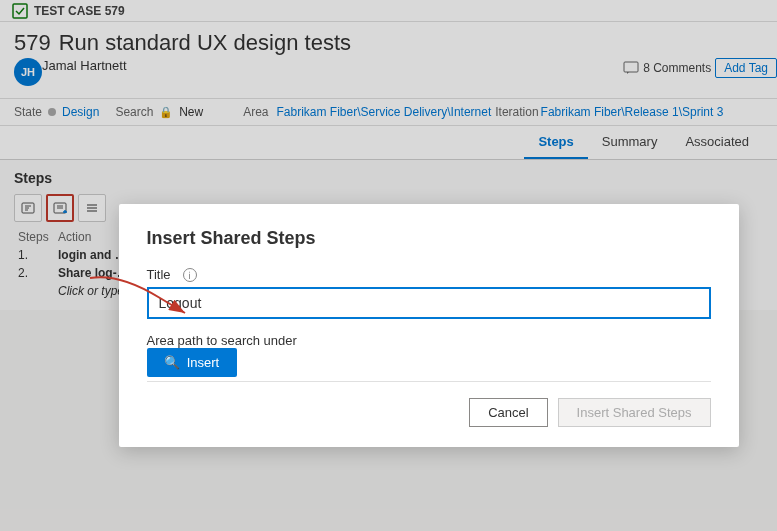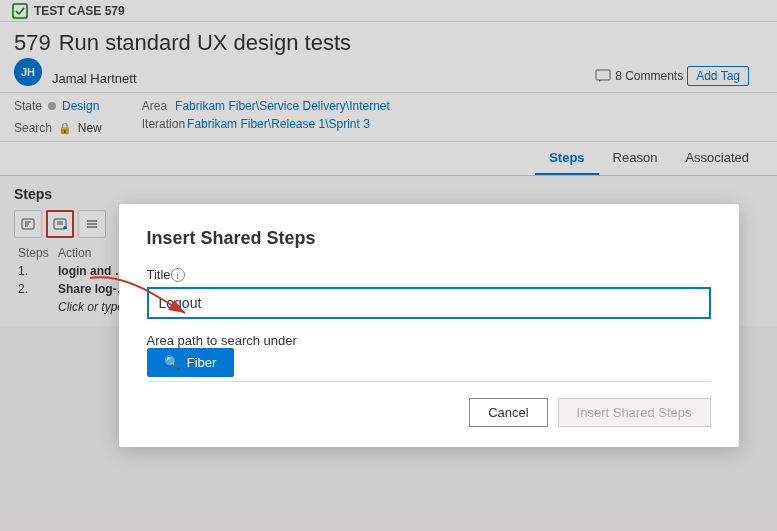--- a/index.html
+++ b/index.html
@@ -30,39 +30,38 @@
     }
     .top-bar-label {
       font-size: 12px;
       color: #444;
       font-weight: 600;
     }
 
     
     .header-area {
       background: #fff;
-      padding: 8px 28px 4px 14px;
+      padding: 8px 0 4px 14px;
       border-bottom: 1px solid #e0e0e0;
     }
     .work-item-number {
       font-size: 22px;
       font-weight: 400;
       color: #333;
       margin-bottom: 2px;
     }
     .work-item-number span.num {
       font-size: 22px;
       color: #333;
       margin-right: 8px;
     }
     .user-row {
       display: flex;
-      align-items: flex-end;
-      gap: 10px;
-      margin-bottom: 2px;
+      align-items: flex-start;
+      margin-bottom: 8px;
     }
     .avatar {
       width: 28px;
       height: 28px;
       border-radius: 50%;
       background: #0078d4;
       display: flex;
       align-items: center;
       justify-content: center;
       color: #fff;
@@ -240,21 +239,21 @@
       font-weight: 600;
       color: #333;
       margin-bottom: 18px;
     }
     .modal-field-label {
       font-size: 13px;
       color: #333;
       margin-bottom: 5px;
       display: flex;
       align-items: center;
-      gap: 0;
+      gap: 12px;
     }
     .info-icon {
       width: 14px;
       height: 14px;
       border-radius: 50%;
       border: 1px solid #888;
       display: inline-flex;
       align-items: center;
       justify-content: center;
       font-size: 10px;
@@ -357,47 +356,47 @@
         <rect x="1" y="1" width="14" height="10" rx="1" fill="none" stroke="#666" stroke-width="1"></rect>
         <path d="M4 13 L6 11 L4 11 Z" fill="#666"></path>
       </svg>
       <span>8 Comments</span>
       <button class="add-tag-btn">Add Tag</button>
     </div>
   </div>
 </div>
 
 <div class="fields-row">
-  <div style="display:flex; flex-direction:column; gap:8px;">
+  <div style="display:flex; flex-direction:row; gap:16px;">
     <div class="state-row">
       <span class="field-label">State</span>
       <span class="state-dot"></span>
       <span class="field-value link">Design</span>
     </div>
     <div class="state-row">
       <span class="field-label">Search</span>
       <span class="lock-icon">🔒</span>
       <span class="field-value">New</span>
     </div>
   </div>
-  <div style="display:flex; flex-direction:column; gap:4px;">
+  <div style="display:flex; flex-direction:row; gap:4px;">
     <div class="state-row" style="gap:8px;">
       <span class="field-label">Area</span>
       <span class="field-value link">Fabrikam Fiber\Service Delivery\Internet</span>
     </div>
     <div class="state-row" style="gap:2px;">
       <span class="field-label">Iteration</span>
       <span class="field-value link">Fabrikam Fiber\Release 1\Sprint 3</span>
     </div>
   </div>
 </div>
 
 <div class="tabs-row">
   <div class="tab active">Steps</div>
-  <div class="tab">Reason</div>
+  <div class="tab">Summary</div>
   <div class="tab">Associated</div>
 </div>
 
 <div class="steps-area">
   <div class="steps-title">Steps</div>
   <div class="steps-toolbar">
     <button class="toolbar-btn">
       <svg width="14" height="14" viewBox="0 0 14 14">
         <rect x="1" y="2" width="12" height="10" rx="1" fill="none" stroke="#555" stroke-width="1"></rect>
         <line x1="4" y1="5" x2="10" y2="5" stroke="#555" stroke-width="1"></line>
@@ -462,21 +461,21 @@
     <div class="modal-field-label">
       <span>Title</span>
       <span class="info-icon">ℹ</span>
     </div>
     <input class="modal-input" type="text" value="Logout" style="">
 
     <div class="area-path-label">Area path to search under</div>
 
     <button class="search-btn">
       <span>🔍</span>
-      <span>Fiber</span>
+      <span>Insert</span>
     </button>
 
     <div class="modal-footer">
       <button class="cancel-btn">Cancel</button>
       <button class="insert-btn">Insert Shared Steps</button>
     </div>
   </div>
 </div>
 
 </body></html>

